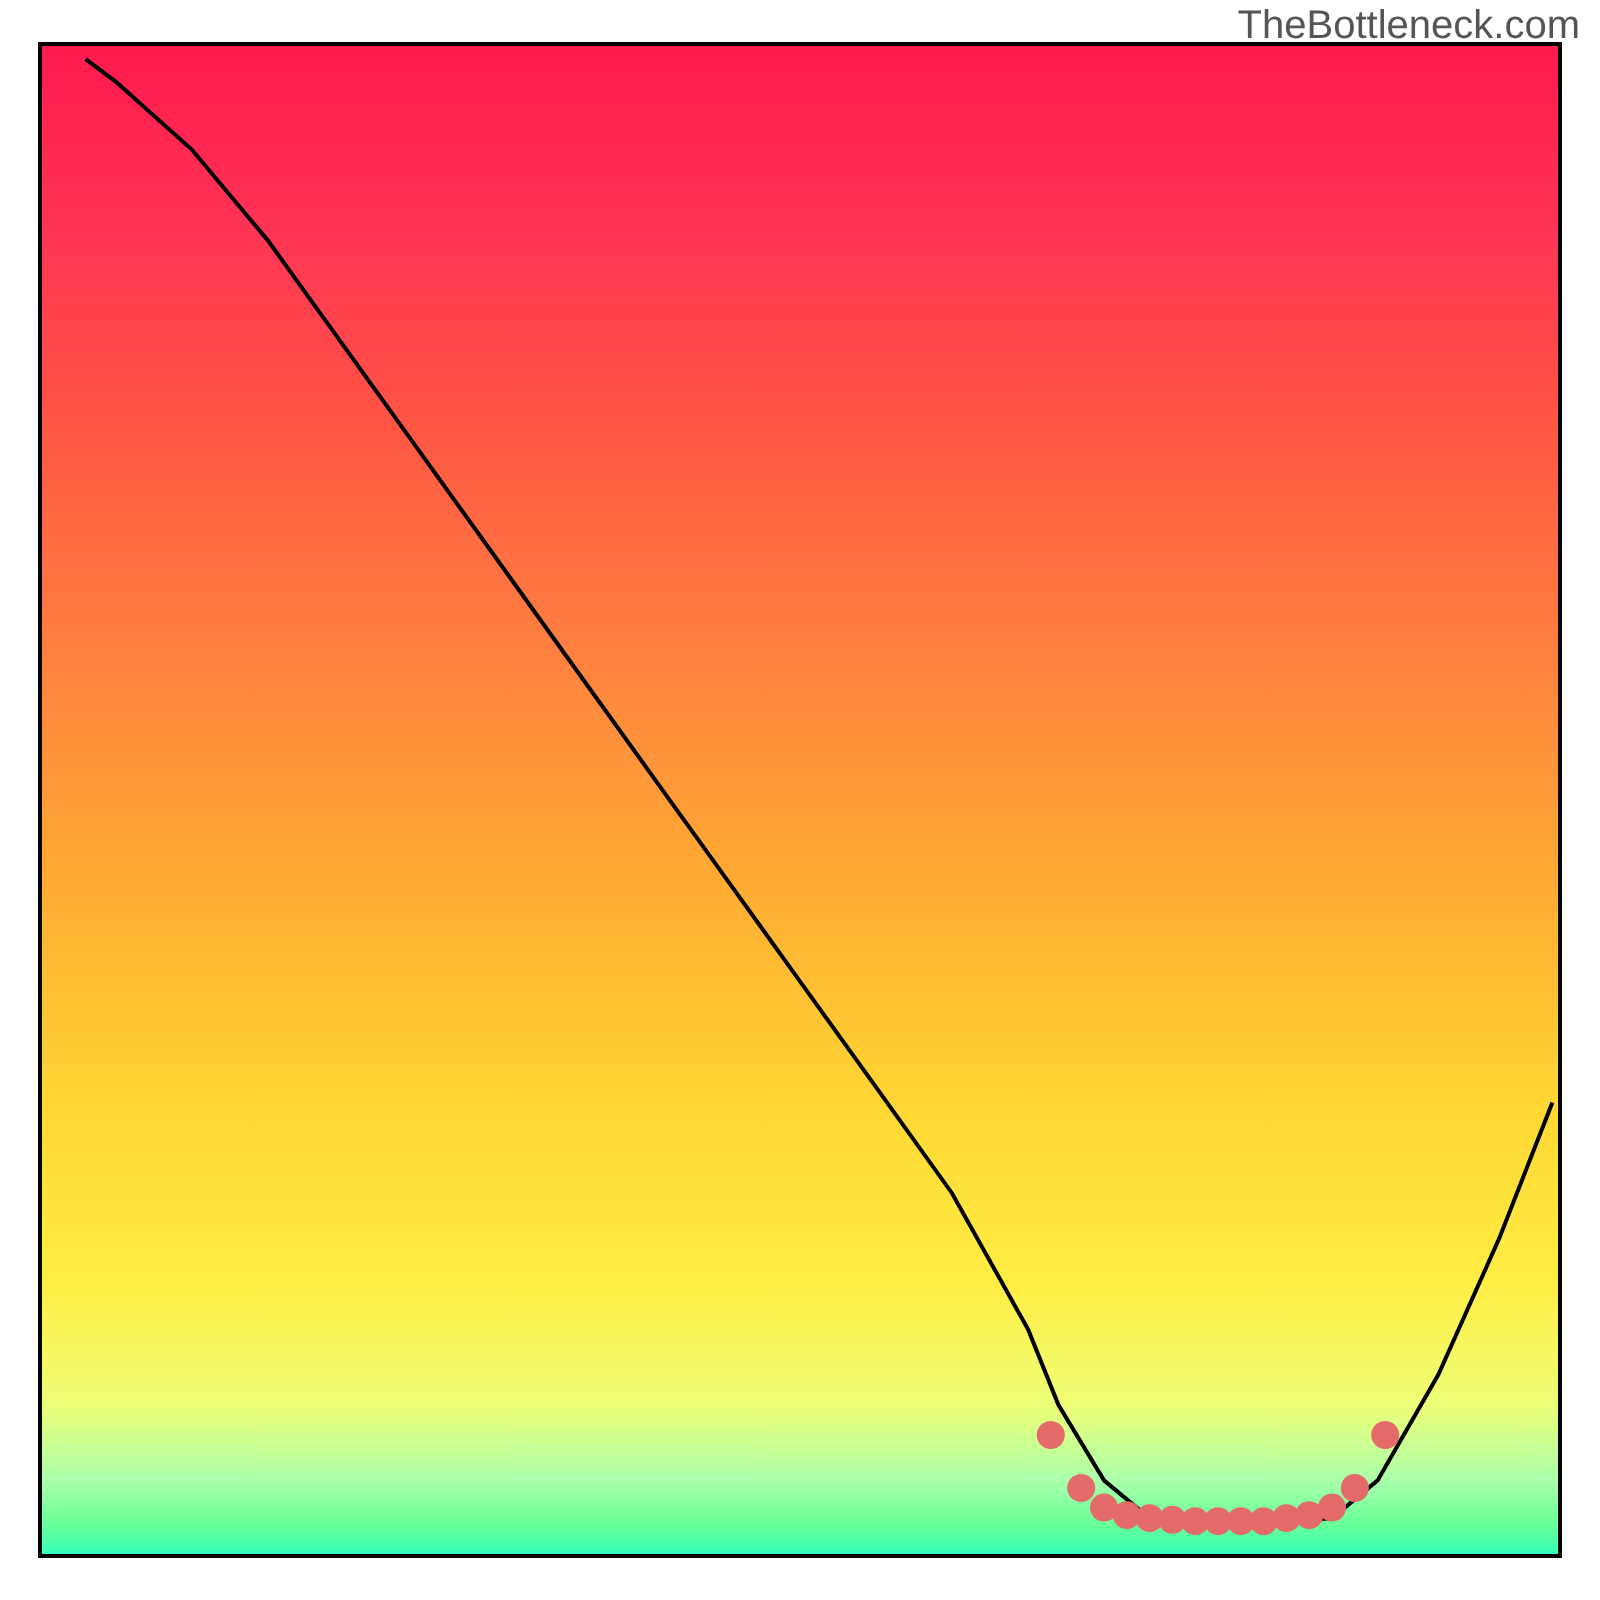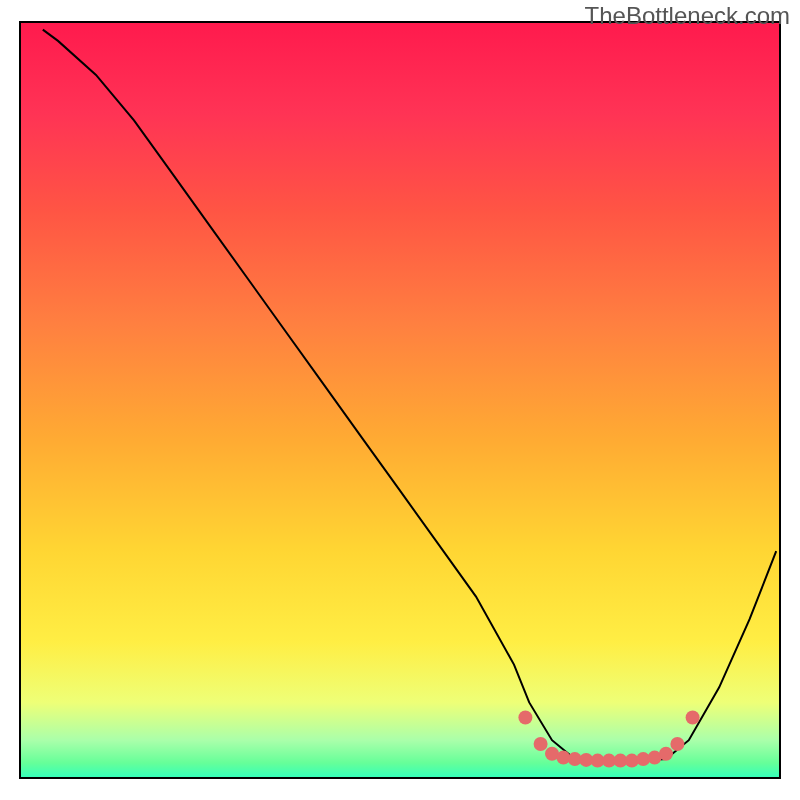--- a/index.html
+++ b/index.html
@@ -13,21 +13,21 @@
   .container {
     width: 800px;
     height: 800px;
     position: relative;
   }
   .watermark {
     position: absolute;
     top: 2px;
     right: 10px;
     color: #555;
-    font-size: 24px;
+    font-size: 20px;
     font-weight: 500;
     z-index: 10;
   }
   svg {
     display: block;
   }
 </style>
 </head>
 <body>
 

